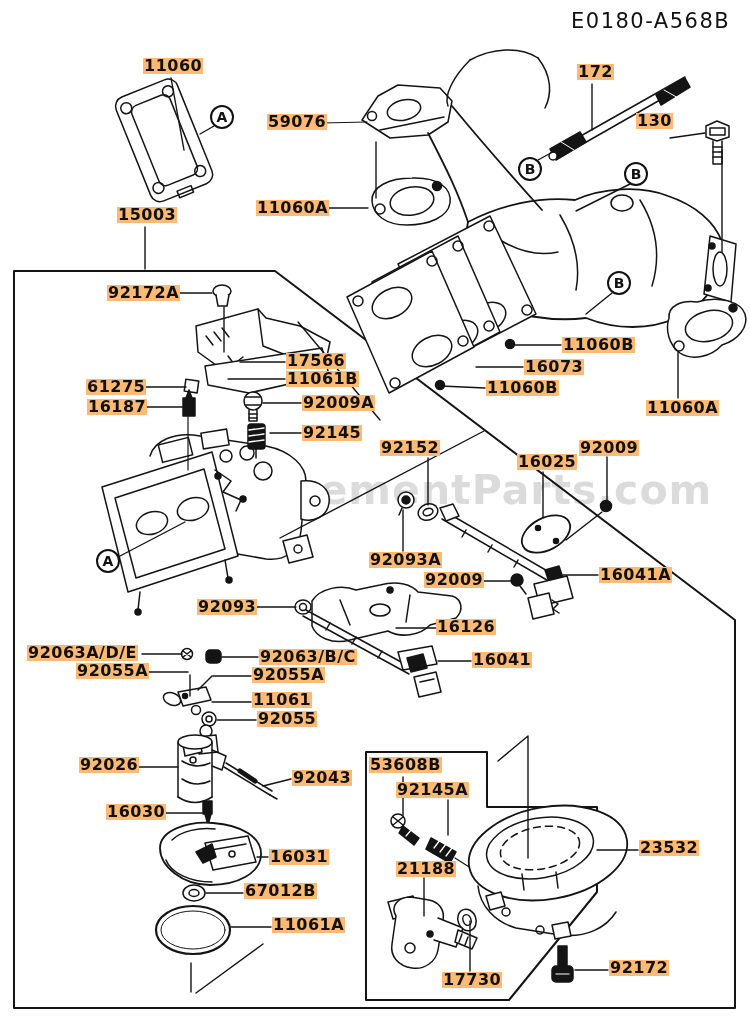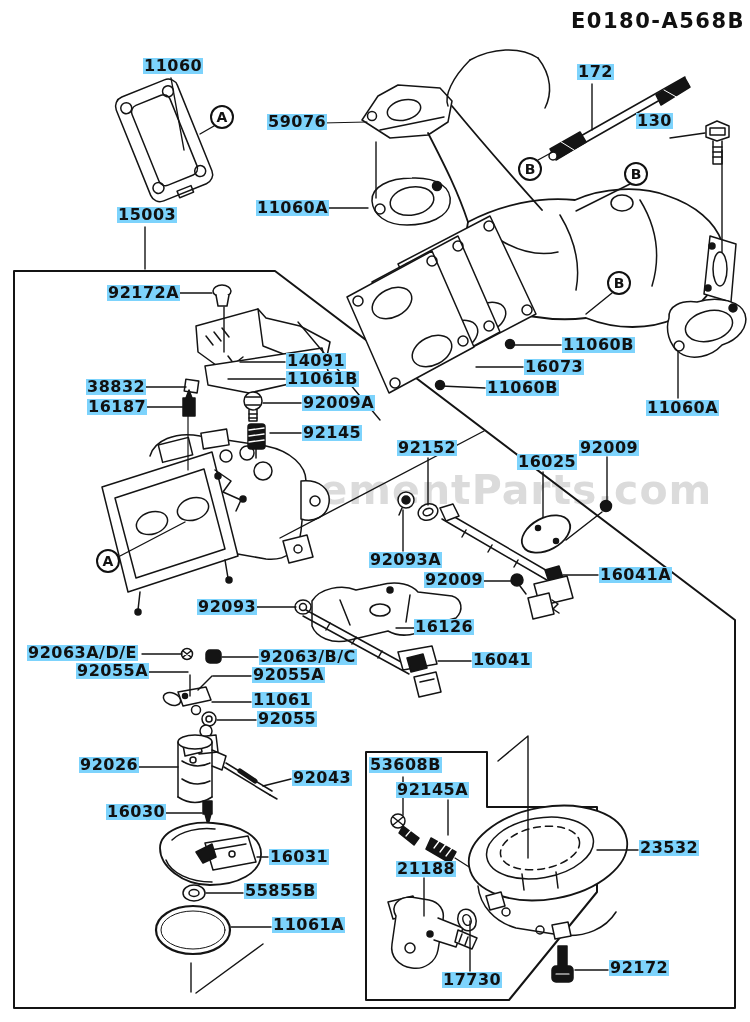--- a/index.html
+++ b/index.html
@@ -3,22 +3,22 @@
 <meta charset="utf-8">
 <style>
   html,body{margin:0;padding:0;}
   body{width:750px;height:1022px;position:relative;background:#fff;overflow:hidden;
        font-family:"DejaVu Sans","Liberation Sans",sans-serif;}
   #stage{position:absolute;left:0;top:0;width:750px;height:1022px;}
   .wm{position:absolute;left:130px;top:466px;font-family:"DejaVu Sans","Liberation Sans",sans-serif;
       font-size:41px;font-weight:bold;color:#cfcfcf;letter-spacing:1px;z-index:1;opacity:.75;}
   svg.art{position:absolute;left:0;top:0;z-index:2;}
   .plabel{position:absolute;z-index:4;font-weight:bold;font-size:16px;color:#111;
-          letter-spacing:.5px;line-height:1;white-space:nowrap;background:#7dd3fc;padding:0 1px;text-align:center;}
-  .title{position:absolute;left:571px;top:9px;z-index:4;font-weight:bold;font-size:21px;
+          letter-spacing:.5px;line-height:1;white-space:nowrap;background:#fdba74;padding:0 1px;text-align:center;}
+  .title{position:absolute;left:571px;top:9px;z-index:4;font-weight:normal;font-size:21px;
          color:#111;letter-spacing:1.5px;background:#fff;}
   .callout{position:absolute;z-index:4;width:24px;height:24px;border:2.2px solid #111;border-radius:50%;
            box-sizing:border-box;text-align:center;font-weight:bold;font-size:14px;line-height:20px;
            color:#111;background:#fff;}
 </style>
 </head>
 <body>
 
 <div id="stage">
 
@@ -405,50 +405,50 @@
 
   <div class="title">E0180-A568B</div>
 
   <div class="plabel" style="left:143px;top:58px">11060</div>
   <div class="plabel" style="left:267px;top:114px">59076</div>
   <div class="plabel" style="left:256px;top:200px">11060A</div>
   <div class="plabel" style="left:117px;top:207px">15003</div>
   <div class="plabel" style="left:577px;top:64px">172</div>
   <div class="plabel" style="left:636px;top:113px">130</div>
   <div class="plabel" style="left:107px;top:285px">92172A</div>
-  <div class="plabel" style="left:286px;top:353px">14091</div>
+  <div class="plabel" style="left:286px;top:353px">17566</div>
   <div class="plabel" style="left:286px;top:371px">11061B</div>
-  <div class="plabel" style="left:86px;top:379px">38832</div>
+  <div class="plabel" style="left:86px;top:379px">61275</div>
   <div class="plabel" style="left:87px;top:399px">16187</div>
   <div class="plabel" style="left:302px;top:395px">92009A</div>
   <div class="plabel" style="left:302px;top:425px">92145</div>
   <div class="plabel" style="left:562px;top:337px">11060B</div>
   <div class="plabel" style="left:524px;top:359px">16073</div>
   <div class="plabel" style="left:486px;top:380px">11060B</div>
   <div class="plabel" style="left:646px;top:400px">11060A</div>
-  <div class="plabel" style="left:397px;top:440px">92152</div>
+  <div class="plabel" style="left:380px;top:440px">92152</div>
   <div class="plabel" style="left:517px;top:454px">16025</div>
   <div class="plabel" style="left:579px;top:440px">92009</div>
   <div class="plabel" style="left:369px;top:552px">92093A</div>
   <div class="plabel" style="left:424px;top:572px">92009</div>
   <div class="plabel" style="left:599px;top:567px">16041A</div>
   <div class="plabel" style="left:197px;top:599px">92093</div>
-  <div class="plabel" style="left:414px;top:619px">16126</div>
+  <div class="plabel" style="left:436px;top:619px">16126</div>
   <div class="plabel" style="left:472px;top:652px">16041</div>
   <div class="plabel" style="left:27px;top:645px">92063A/D/E</div>
   <div class="plabel" style="left:259px;top:649px">92063/B/C</div>
   <div class="plabel" style="left:76px;top:663px">92055A</div>
   <div class="plabel" style="left:252px;top:667px">92055A</div>
   <div class="plabel" style="left:252px;top:692px">11061</div>
   <div class="plabel" style="left:257px;top:711px">92055</div>
   <div class="plabel" style="left:79px;top:757px">92026</div>
   <div class="plabel" style="left:292px;top:770px">92043</div>
   <div class="plabel" style="left:106px;top:804px">16030</div>
   <div class="plabel" style="left:269px;top:849px">16031</div>
-  <div class="plabel" style="left:244px;top:883px">55855B</div>
+  <div class="plabel" style="left:244px;top:883px">67012B</div>
   <div class="plabel" style="left:272px;top:917px">11061A</div>
   <div class="plabel" style="left:369px;top:757px">53608B</div>
   <div class="plabel" style="left:396px;top:782px">92145A</div>
   <div class="plabel" style="left:396px;top:861px">21188</div>
   <div class="plabel" style="left:639px;top:840px">23532</div>
   <div class="plabel" style="left:442px;top:972px">17730</div>
   <div class="plabel" style="left:609px;top:960px">92172</div>
 
   <div class="callout" style="left:210px;top:105px">A</div>
   <div class="callout" style="left:96px;top:549px">A</div>

